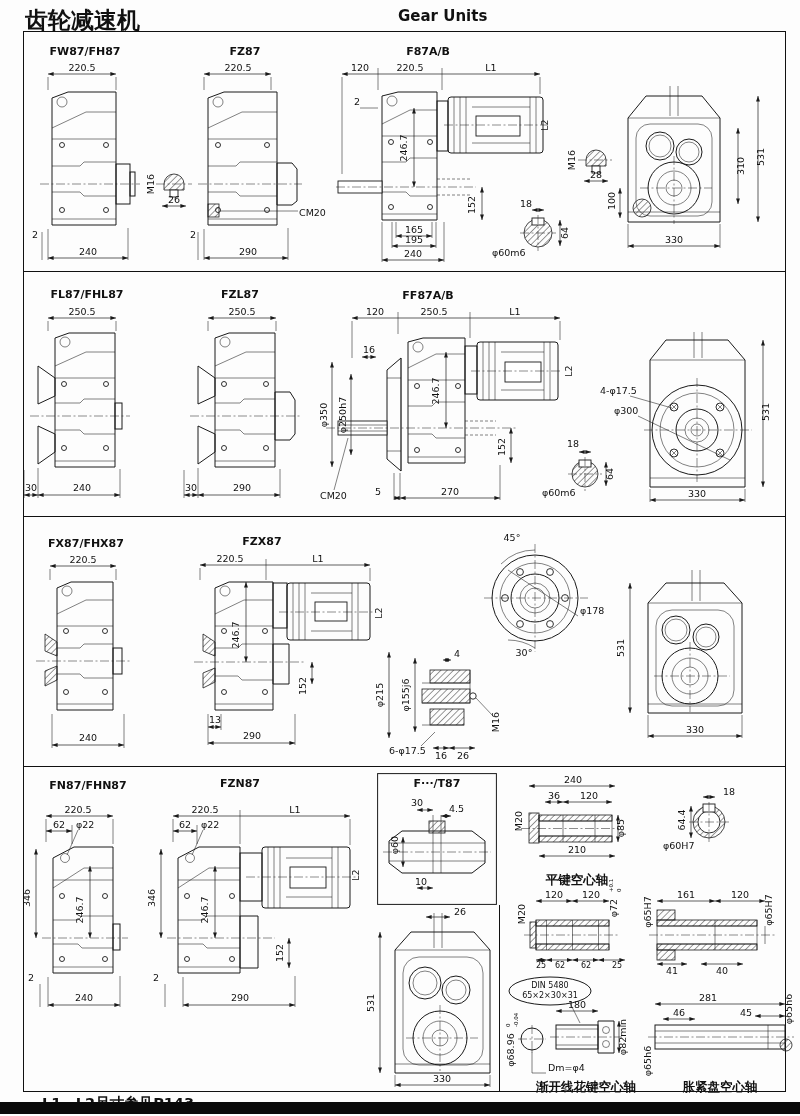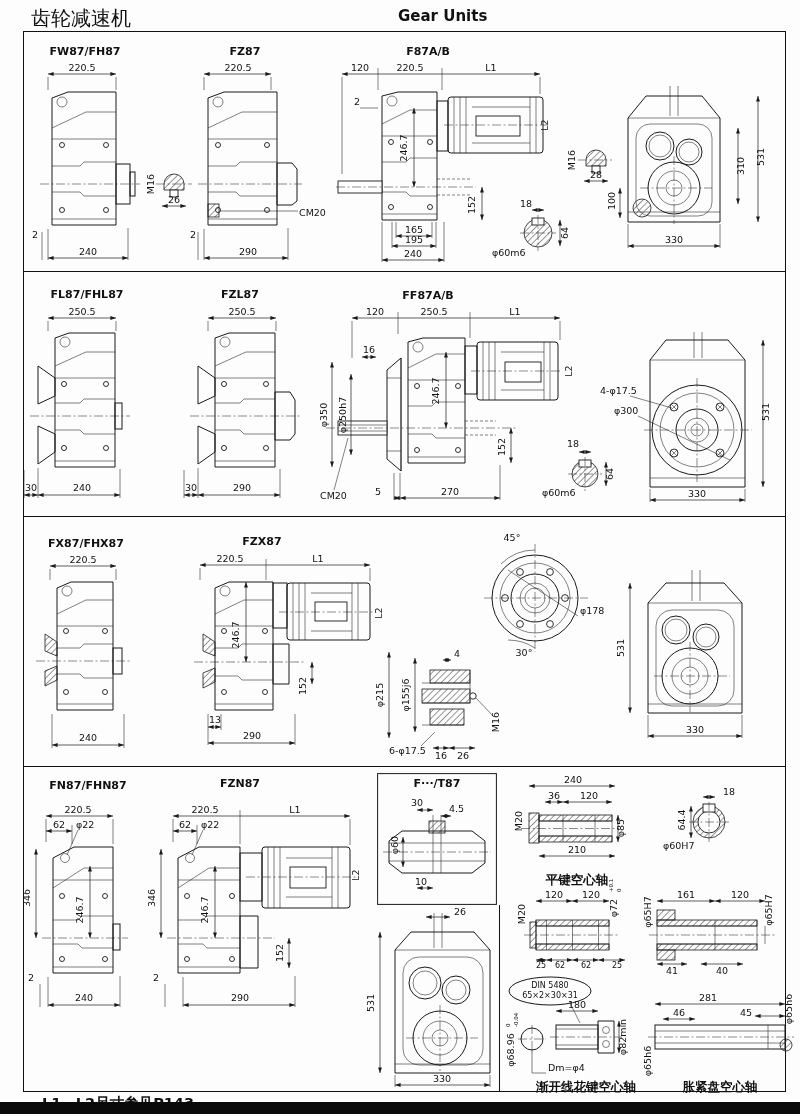--- a/index.html
+++ b/index.html
@@ -1,18 +1,18 @@
 <!DOCTYPE html>
 <html><head>
 <meta charset="utf-8">
 <style>
   html,body{margin:0;padding:0;background:#e8e8e8;}
   .page{position:relative;width:800px;height:1116px;background:#fdfdfd;overflow:hidden;
         font-family:"DejaVu Sans",sans-serif;}
-  .hdr-left{position:absolute;left:31px;top:5px;font-weight:normal;font-size:20px;color:#111;}
+  .hdr-left{position:absolute;left:25px;top:5px;font-weight:bold;font-size:23px;color:#111;}
   .hdr-center{position:absolute;left:398px;top:7px;font-weight:bold;font-size:15px;color:#111;text-align:center;}
   .frame{position:absolute;left:23px;top:31px;width:763px;height:1061px;border:1.6px solid #111;box-sizing:border-box;}
   .hdiv{position:absolute;left:23px;width:763px;height:0;border-top:1.2px solid #111;}
   .vdiv{position:absolute;top:905px;left:499px;width:0;height:187px;border-left:1.2px solid #111;}
   .watermark{position:absolute;left:296px;top:438px;font:bold italic 235px "DejaVu Sans",sans-serif;
              color:#8e8e8e;line-height:1;letter-spacing:-8px;z-index:6;}
   .footnote{position:absolute;left:42px;top:1050px;font-weight:bold;font-size:14.5px;color:#111;margin-top:44px;}
   .blackbar{position:absolute;left:0;top:1102px;width:800px;height:12px;background:#0a0a0a;}
   svg.fig{position:absolute;overflow:visible;}
   svg text{font:9.5px "DejaVu Sans",sans-serif;fill:#111;}

